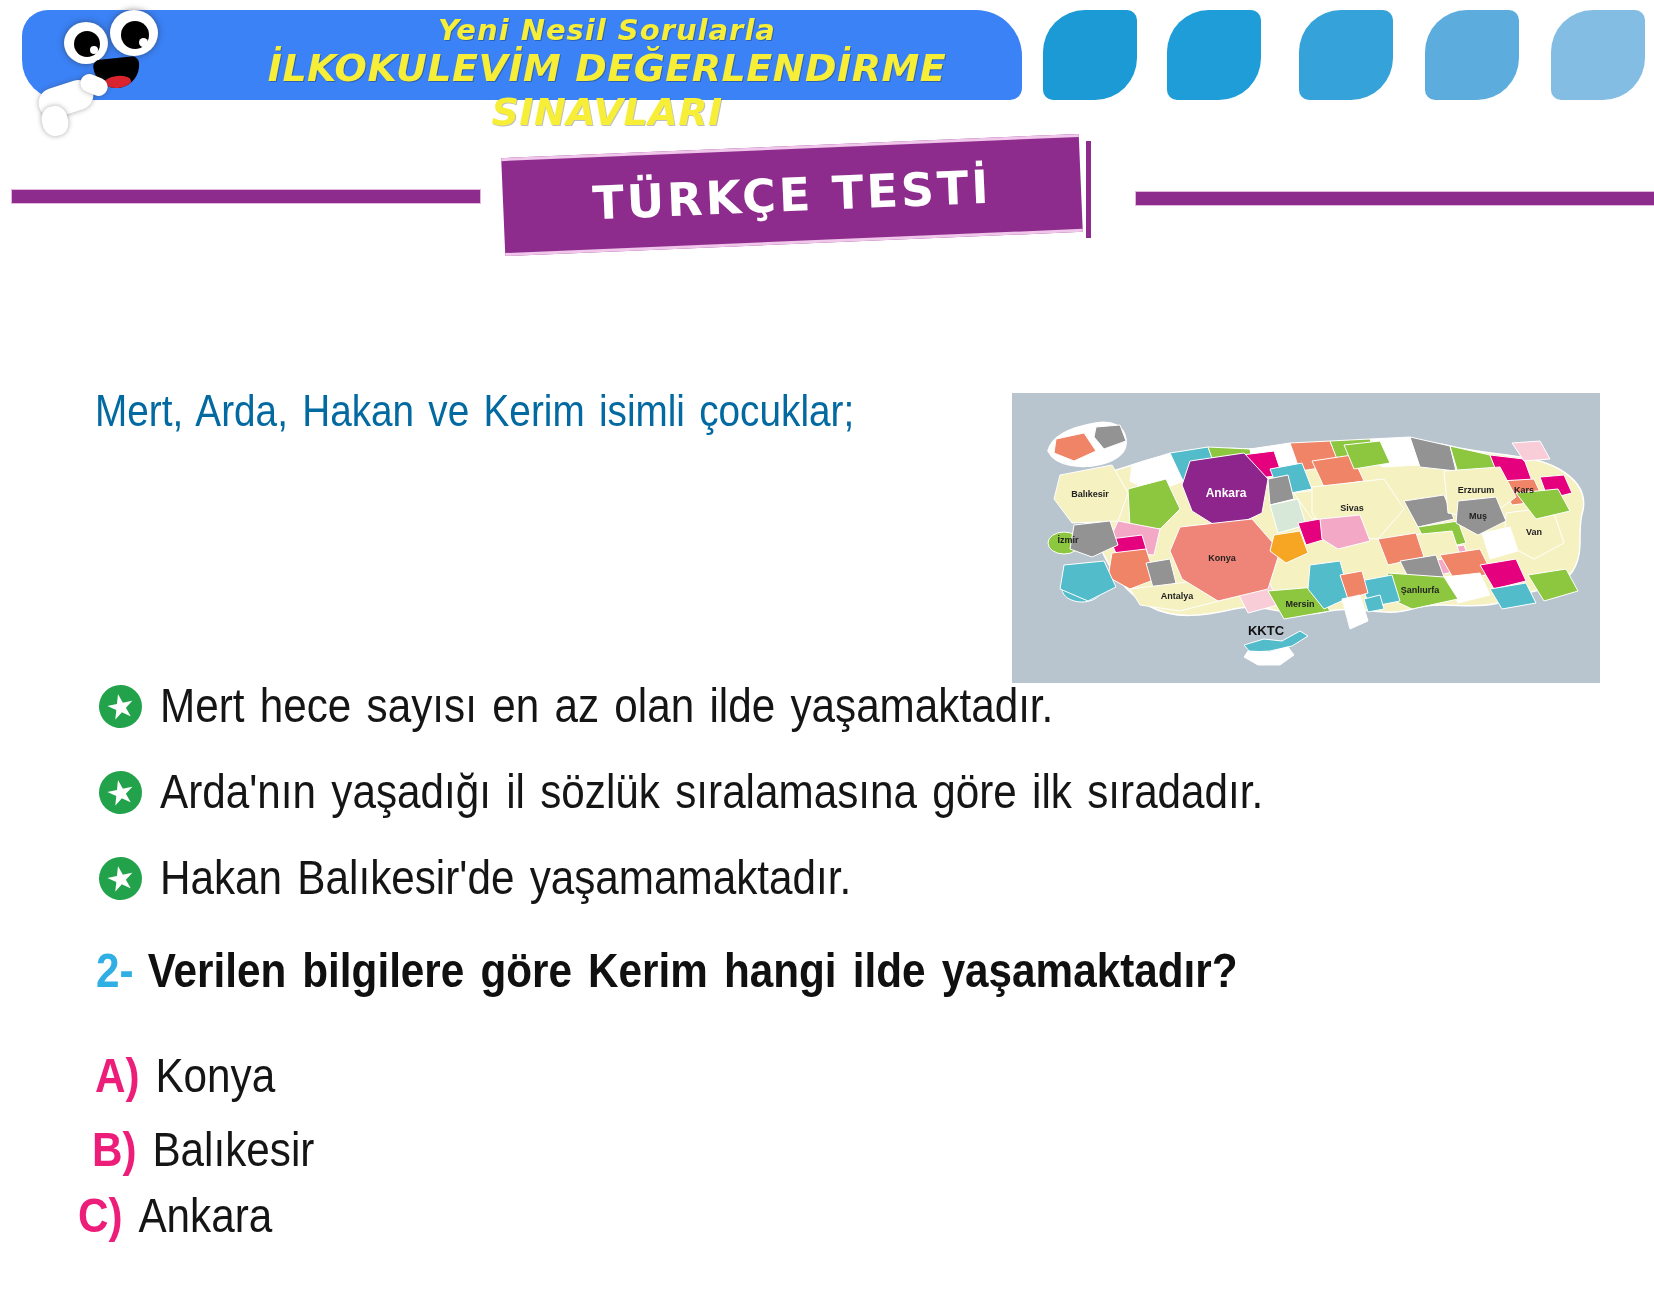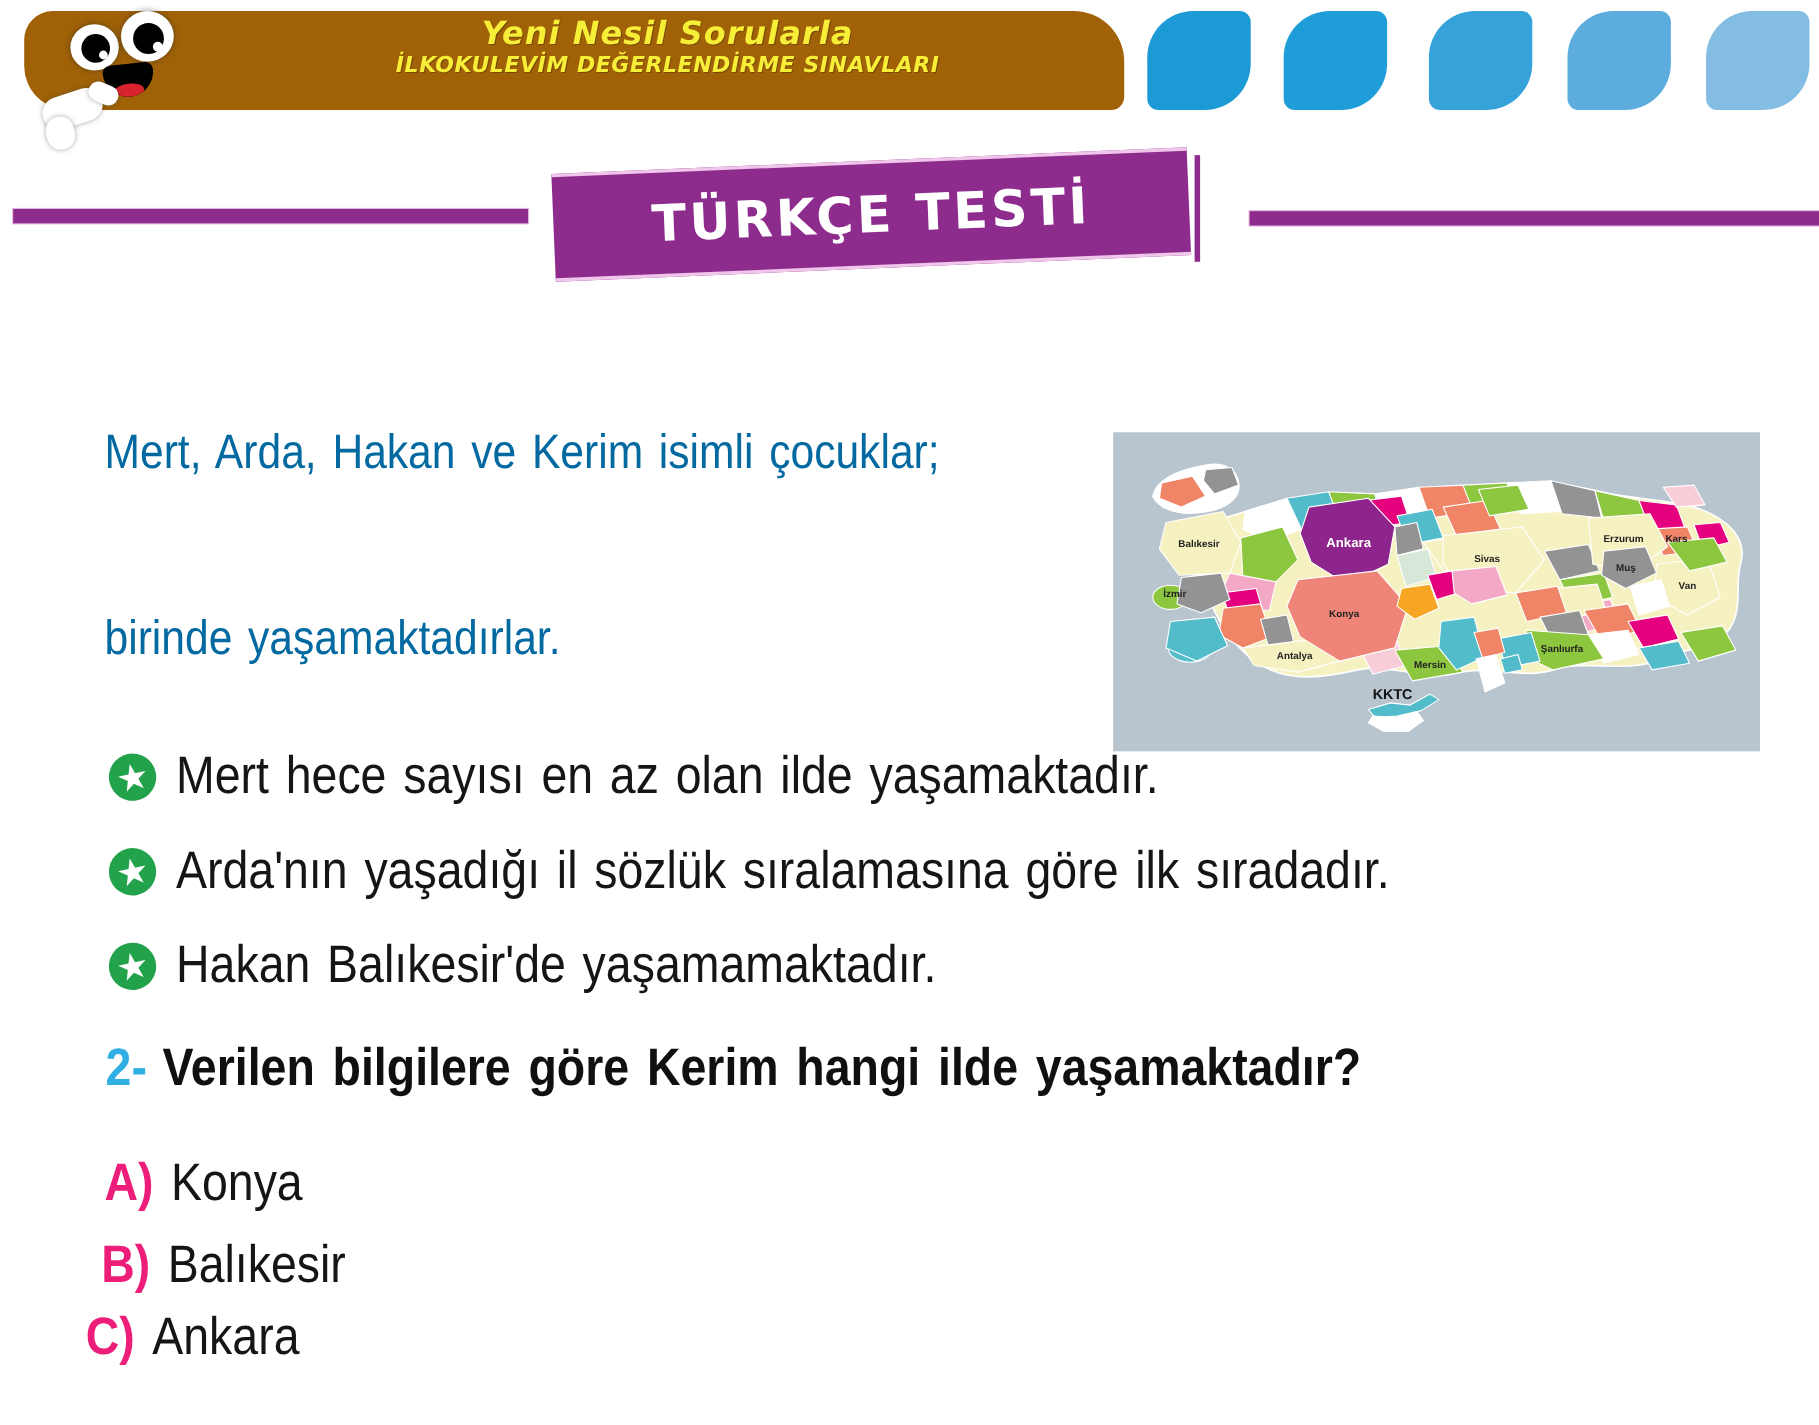--- a/index.html
+++ b/index.html
@@ -1,27 +1,27 @@
 <!DOCTYPE html>
 <html><head>
 <meta charset="utf-8">
 <style>
   html,body{margin:0;padding:0;background:#fff;}
   #page{position:relative;width:1654px;height:1295px;background:#ffffff;overflow:hidden;
         font-family:"Liberation Sans",sans-serif;color:#111;}
 
   
   .hdr-banner{position:absolute;left:22px;top:10px;width:1000px;height:90px;
-    background:#a16207;border-radius:26px 46px 12px 40px;}
+    background:#3b82f6;border-radius:26px 46px 12px 40px;}
   .hdr-text{position:absolute;left:190px;top:4px;width:790px;text-align:center;
     color:#f7ee38;font-style:italic;font-weight:bold;line-height:1.15;
     font-family:"DejaVu Sans",sans-serif;
     text-shadow:1px 1px 0 rgba(0,0,0,.25);}
   .hdr-line1{font-size:29px;letter-spacing:1px;}
-  .hdr-line2{font-size:20px;letter-spacing:0.5px;}
+  .hdr-line2{font-size:38px;letter-spacing:0.5px;}
 
   
   .eye{position:absolute;background:#fff;border-radius:50%;box-shadow:0 0 6px rgba(40,40,40,.55);}
   .pupil{position:absolute;background:#000;border-radius:50%;}
   .hl{position:absolute;background:#fff;border-radius:50%;}
   .mouth{position:absolute;left:72px;top:48px;width:46px;height:30px;background:#000;
     border-radius:8px 8px 26px 26px;transform:rotate(-6deg);overflow:hidden;}
   .tongue{position:absolute;left:9px;bottom:0px;width:27px;height:12px;background:#d92430;
     border-radius:50% 50% 40% 40%;}
   .hand,.finger,.wrist{position:absolute;background:#fff;box-shadow:0 0 5px rgba(60,60,60,.45);}
@@ -96,23 +96,20 @@
 
   <div class="rule" style="left:12px;top:190px;width:468px;"></div>
   <div class="title-banner">
     <span>TÜRKÇE TESTİ</span>
   </div>
   <div class="vline"></div>
   <div class="rule" style="left:1136px;top:192px;width:518px;"></div>
 
   <div class="line" style="left:95px;top:383px;">
       <div class="cond">Mert, Arda, Hakan ve Kerim isimli çocuklar;</div>
-    </div>
-  <div class="line" style="left:95px;top:553px;">
-      <div class="cond">birinde yaşamaktadırlar.</div>
     </div>
 
   <div class="clue-row" style="left:99px;top:678px;">
     <div class="star">★</div>
     <div class="clue-text cond">Mert hece sayısı en az olan ilde yaşamaktadır.</div>
   </div>
   <div class="clue-row" style="left:99px;top:764px;">
     <div class="star">★</div>
     <div class="clue-text cond">Arda'nın yaşadığı il sözlük sıralamasına göre ilk sıradadır.</div>
   </div>

